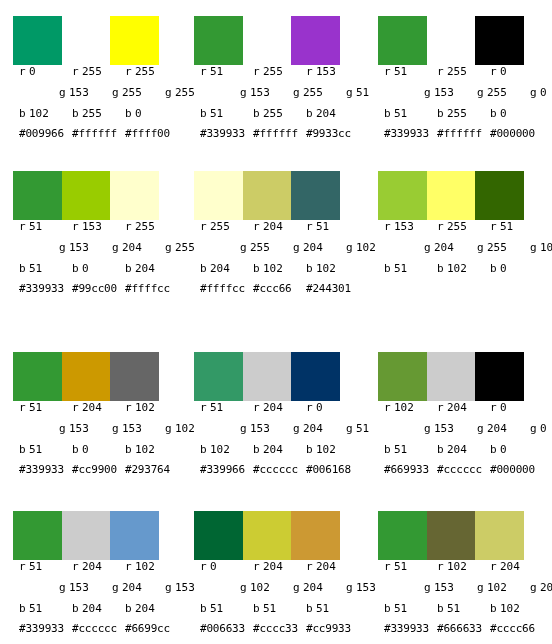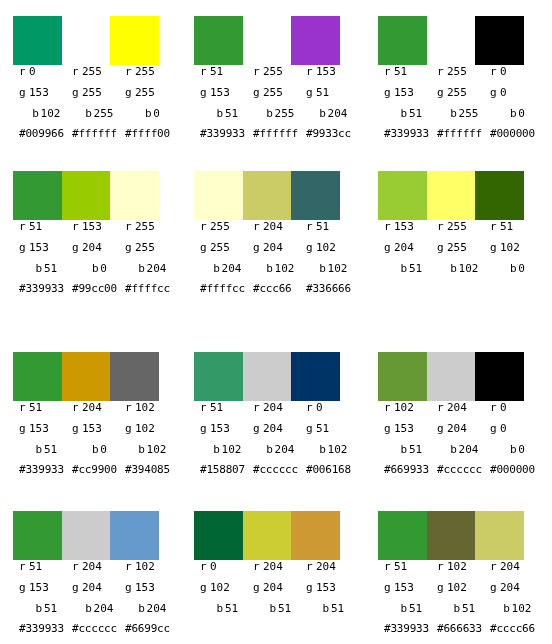--- a/index.html
+++ b/index.html
@@ -68,22 +68,22 @@
   }
   .channel-line {
     position: absolute;
     left: 6px;
     width: 160px;
     height: 20px;
     display: flex;
     flex-direction: row;
   }
   .channel-line.l-r { top: 0px; }
-  .channel-line.l-g { top: 21px; }
-  .channel-line.l-b { top: 42px; text-align: center; }
+  .channel-line.l-g { top: 21px; margin-left: 40px; }
+  .channel-line.l-b { top: 42px; }
   .channel-line.l-hex { top: 62px; }
 
   .cell {
     width: 53px;
     flex: 0 0 auto;
     font-size: 11px;
     line-height: 13px;
     color: #000000;
     letter-spacing: 0px;
     white-space: nowrap;
@@ -241,21 +241,21 @@
             <div class="cell"><span class="ch-label">g</span><span class="ch-val">102</span></div>
           </div>
           <div class="channel-line l-b">
             <div class="cell"><span class="ch-label">b</span><span class="ch-val">204</span></div>
             <div class="cell"><span class="ch-label">b</span><span class="ch-val">102</span></div>
             <div class="cell"><span class="ch-label">b</span><span class="ch-val">102</span></div>
           </div>
           <div class="channel-line l-hex">
             <div class="cell hex">#ffffcc</div>
             <div class="cell hex">#ccc66</div>
-            <div class="cell hex">#336666</div>
+            <div class="cell hex">#244301</div>
           </div>
         </div>
       </div>
       <div class="palette-block c2">
         <div class="swatch-strip">
           <div class="swatch" title="#99cc33" style="background: rgb(153, 204, 51);"></div>
           <div class="swatch" title="#ffff66" style="background: rgb(255, 255, 102);"></div>
           <div class="swatch" title="#336600" style="background: rgb(51, 102, 0);"></div>
         </div>
         <div class="channels">
@@ -296,21 +296,21 @@
             <div class="cell"><span class="ch-label">g</span><span class="ch-val">102</span></div>
           </div>
           <div class="channel-line l-b">
             <div class="cell"><span class="ch-label">b</span><span class="ch-val">51</span></div>
             <div class="cell"><span class="ch-label">b</span><span class="ch-val">0</span></div>
             <div class="cell"><span class="ch-label">b</span><span class="ch-val">102</span></div>
           </div>
           <div class="channel-line l-hex">
             <div class="cell hex">#339933</div>
             <div class="cell hex">#cc9900</div>
-            <div class="cell hex">#394085</div>
+            <div class="cell hex">#293764</div>
           </div>
         </div>
       </div>
       <div class="palette-block c1">
         <div class="swatch-strip">
           <div class="swatch" title="#339966" style="background: rgb(51, 153, 102);"></div>
           <div class="swatch" title="#cccccc" style="background: rgb(204, 204, 204);"></div>
           <div class="swatch" title="#003366" style="background: rgb(0, 51, 102);"></div>
         </div>
         <div class="channels">
@@ -323,21 +323,21 @@
             <div class="cell"><span class="ch-label">g</span><span class="ch-val">153</span></div>
             <div class="cell"><span class="ch-label">g</span><span class="ch-val">204</span></div>
             <div class="cell"><span class="ch-label">g</span><span class="ch-val">51</span></div>
           </div>
           <div class="channel-line l-b">
             <div class="cell"><span class="ch-label">b</span><span class="ch-val">102</span></div>
             <div class="cell"><span class="ch-label">b</span><span class="ch-val">204</span></div>
             <div class="cell"><span class="ch-label">b</span><span class="ch-val">102</span></div>
           </div>
           <div class="channel-line l-hex">
-            <div class="cell hex">#158807</div>
+            <div class="cell hex">#339966</div>
             <div class="cell hex">#cccccc</div>
             <div class="cell hex">#006168</div>
           </div>
         </div>
       </div>
       <div class="palette-block c2">
         <div class="swatch-strip">
           <div class="swatch" title="#669933" style="background: rgb(102, 153, 51);"></div>
           <div class="swatch" title="#cccccc" style="background: rgb(204, 204, 204);"></div>
           <div class="swatch" title="#000000" style="background: rgb(0, 0, 0);"></div>
@@ -411,20 +411,25 @@
           <div class="channel-line l-g">
             <div class="cell"><span class="ch-label">g</span><span class="ch-val">102</span></div>
             <div class="cell"><span class="ch-label">g</span><span class="ch-val">204</span></div>
             <div class="cell"><span class="ch-label">g</span><span class="ch-val">153</span></div>
           </div>
           <div class="channel-line l-b">
             <div class="cell"><span class="ch-label">b</span><span class="ch-val">51</span></div>
             <div class="cell"><span class="ch-label">b</span><span class="ch-val">51</span></div>
             <div class="cell"><span class="ch-label">b</span><span class="ch-val">51</span></div>
           </div>
+          <div class="channel-line l-hex">
+            <div class="cell hex">#006633</div>
+            <div class="cell hex">#cccc33</div>
+            <div class="cell hex">#cc9933</div>
+          </div>
         </div>
       </div>
       <div class="palette-block c2">
         <div class="swatch-strip">
           <div class="swatch" title="#339933" style="background: rgb(51, 153, 51);"></div>
           <div class="swatch" title="#666633" style="background: rgb(102, 102, 51);"></div>
           <div class="swatch" title="#cccc66" style="background: rgb(204, 204, 102);"></div>
         </div>
         <div class="channels">
           <div class="channel-line l-r">

